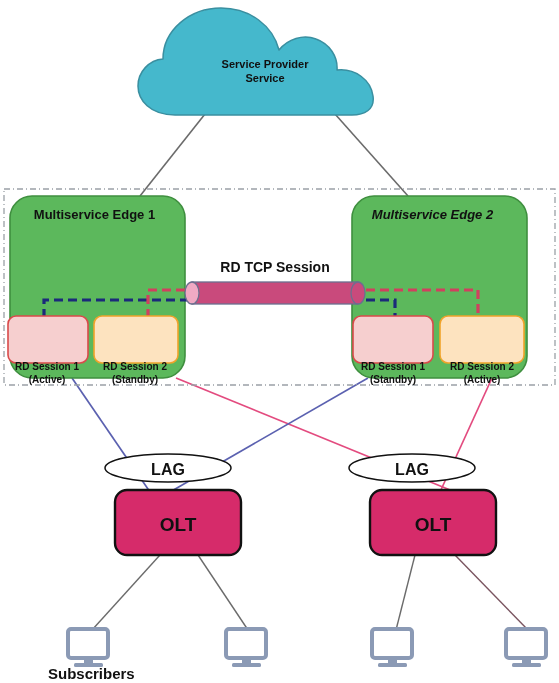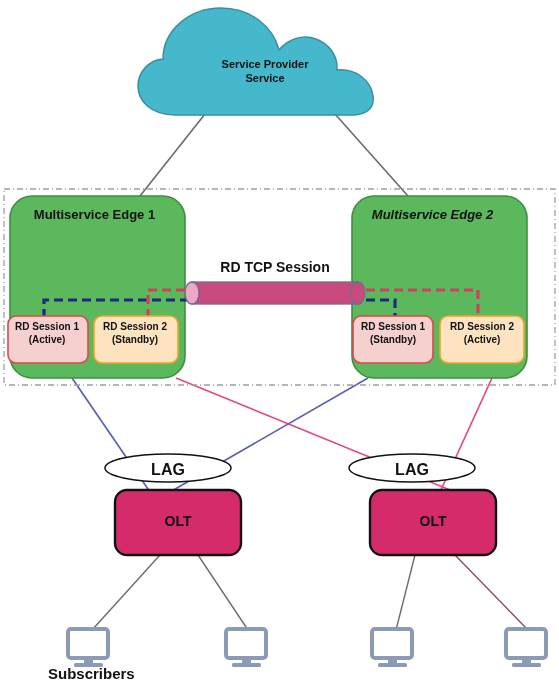--- a/index.html
+++ b/index.html
@@ -14,29 +14,29 @@
   .lbl{position:absolute;z-index:4;font-weight:bold;color:#111;
        text-align:center;line-height:1.25;pointer-events:none;}
 
   .cloud-label{left:175px;top:58px;width:180px;font-size:11px;}
   .cluster-label{left:330px;top:166px;width:222px;font-size:13px;font-weight:normal;
                  text-align:right;color:#1a1a1a;}
   .edge-title{font-size:13px;}
   .edge1-title{left:10px;top:207px;width:169px;}
   .edge2-title{left:352px;top:207px;width:161px;font-style:italic;}
   .tcp-label{left:180px;top:259px;width:190px;font-size:14px;}
-  .rd-label{font-size:10px;}
+  .rd-label{font-size:10px;margin-top:40px;}
   .rd-a{left:8px;top:321px;width:78px;}
   .rd-b{left:93px;top:321px;width:84px;}
   .rd-c{left:352px;top:321px;width:82px;}
   .rd-d{left:441px;top:321px;width:82px;}
   .lag-label{font-size:16px;}
   .lag1{left:128px;top:460px;width:80px;}
   .lag2{left:372px;top:460px;width:80px;}
-  .olt-label{font-size:14px;}
+  .olt-label{font-size:19px;}
   .olt1{left:120px;top:513px;width:116px;}
   .olt2{left:375px;top:513px;width:116px;}
   .subs-label{left:48px;top:665px;width:110px;font-size:15px;text-align:left;}
 </style>
 </head>
 <body>
 
 <div id="stage">
 
   <svg class="layer" id="edges" viewBox="0 0 559 683">

